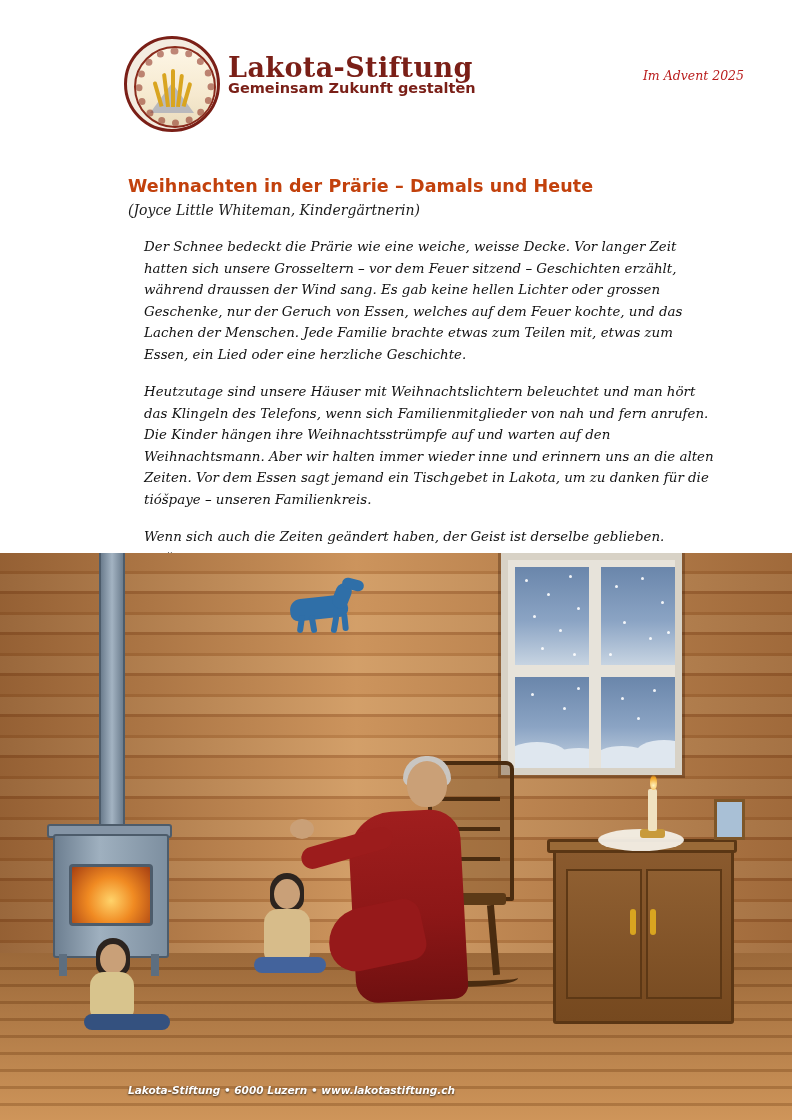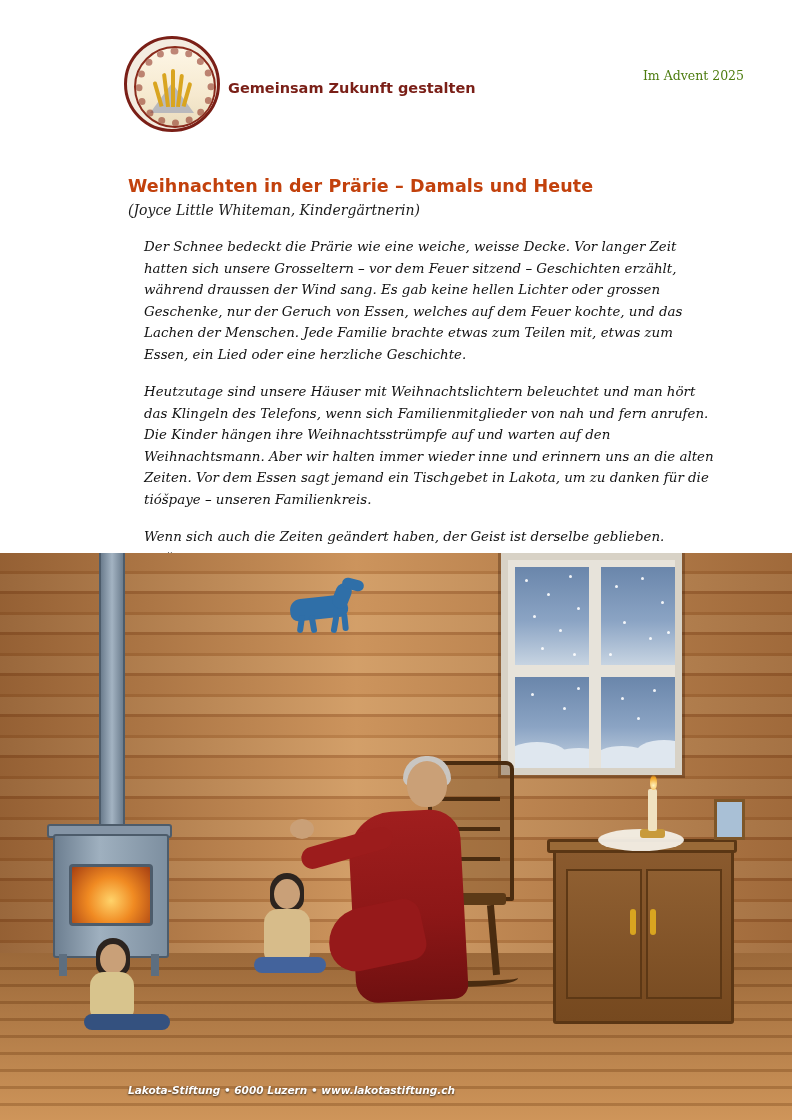--- a/index.html
+++ b/index.html
@@ -129,22 +129,23 @@
     font-style: italic;
     font-weight: bold;
     font-size: 12.5px;
     color: #c08a2e;
   }
   .issue-date {
     position: absolute;
     right: 48px;
     top: 68px;
     font-family: "DejaVu Serif", serif;
+    font-style: italic;
     font-size: 12.5px;
-    color: #4d7c0f;
+    color: #b91c1c;
   }
 
   
   .article {
     position: absolute;
     left: 128px;
     top: 176px;
     width: 608px;
   }
   .article-title {
@@ -604,20 +605,21 @@
           <div class="feather f2"></div>
           <div class="feather f3"></div>
           <div class="feather f4"></div>
           <div class="feather f5"></div>
         </div>
         <div class="logo-band"></div>
         <div class="logo-inner-ring"></div>
       </div>
     </div>
 
+    <div class="brand-title">Lakota-Stiftung</div>
     <div class="brand-tagline">Gemeinsam Zukunft gestalten</div>
     <div class="issue-date">Im Advent 2025</div>
   </div>
 
   <div class="article">
     <div class="article-title">Weihnachten in der Prärie – Damals und Heute</div>
     <div class="article-byline">(Joyce Little Whiteman, Kindergärtnerin)</div>
     <div class="article-body">
       <p>Der Schnee bedeckt die Prärie wie eine weiche, weisse Decke. Vor langer Zeit hatten sich unsere Grosseltern – vor dem Feuer sitzend – Geschichten erzählt, während draussen der Wind sang. Es gab keine hellen Lichter oder grossen Geschenke, nur der Geruch von Essen, welches auf dem Feuer kochte, und das Lachen der Menschen. Jede Familie brachte etwas zum Teilen mit, etwas zum Essen, ein Lied oder eine herzliche Geschichte.</p>
       <p>Heutzutage sind unsere Häuser mit Weihnachtslichtern beleuchtet und man hört das Klingeln des Telefons, wenn sich Familienmitglieder von nah und fern anrufen. Die Kinder hängen ihre Weihnachtsstrümpfe auf und warten auf den Weihnachtsmann. Aber wir halten immer wieder inne und erinnern uns an die alten Zeiten. Vor dem Essen sagt jemand ein Tischgebet in Lakota, um zu danken für die tióšpaye – unseren Familienkreis.</p>

